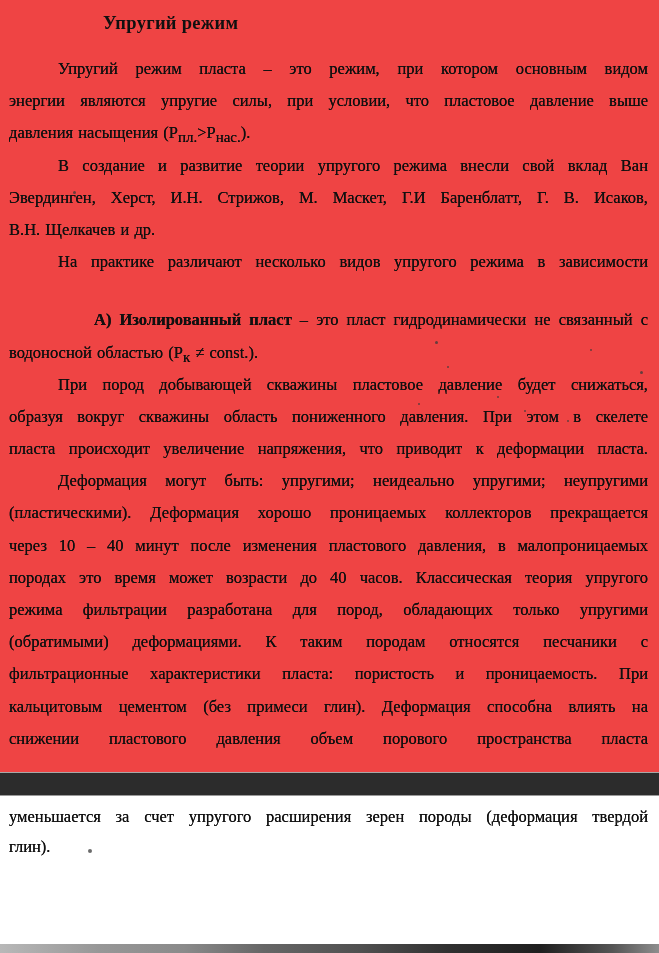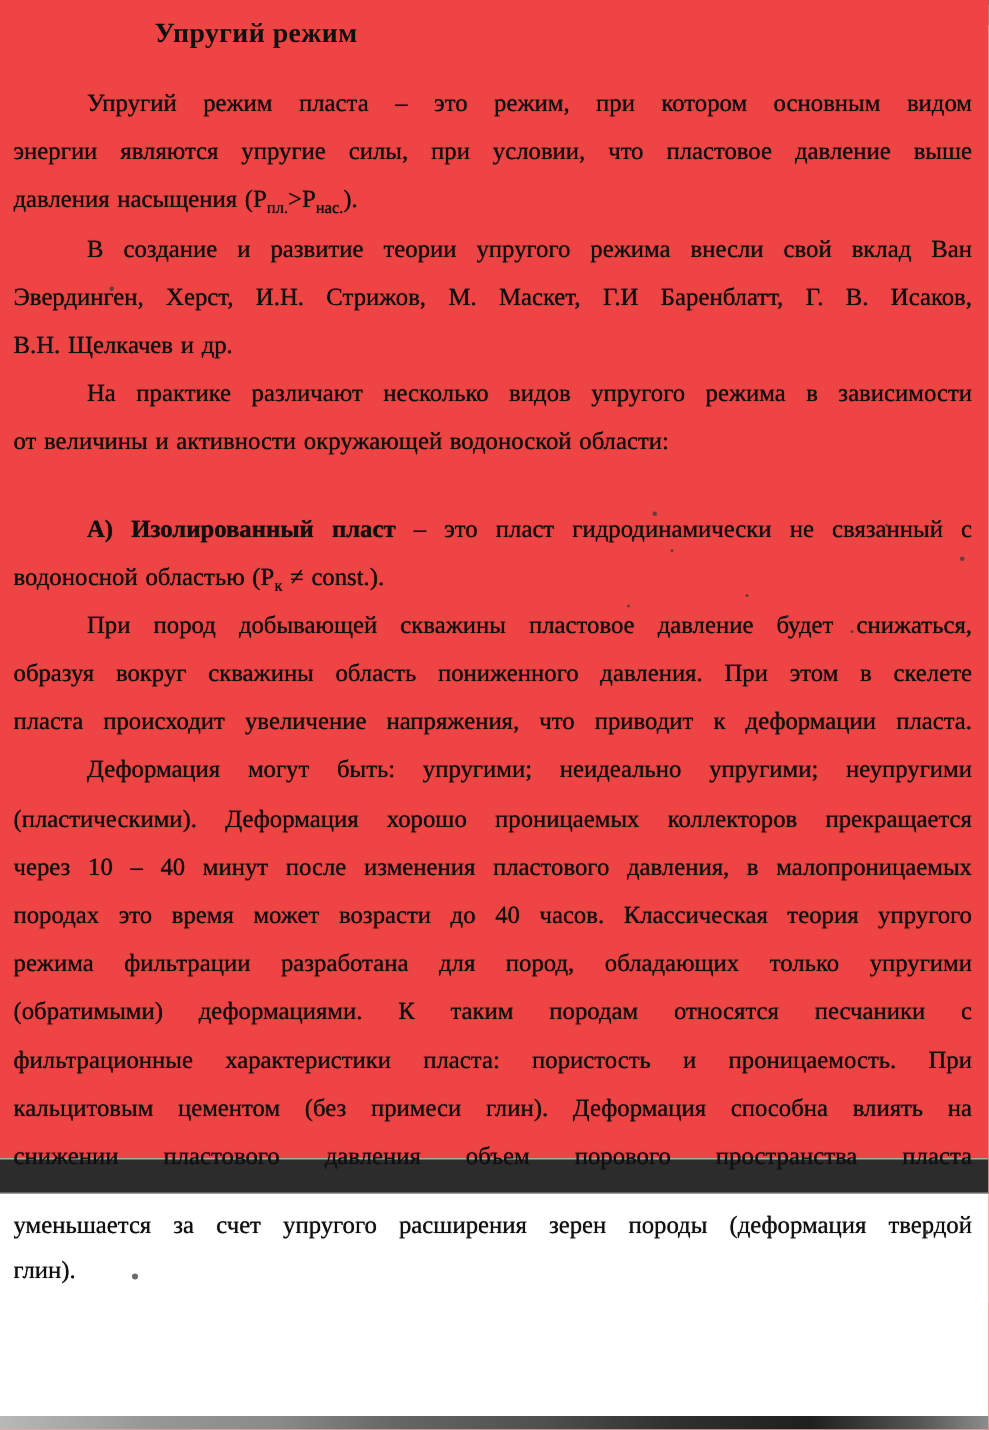--- a/index.html
+++ b/index.html
@@ -18,22 +18,22 @@
   .body-lines{margin:16px 11px 0 9px;font-size:16.5px;}
   .line{
     line-height:32.2px;height:32.2px;overflow:hidden;
     text-align:justify;text-align-last:left;
     text-shadow:0 0 .6px currentColor;
     word-spacing:1px;
   }
   .line.just{text-align-last:justify;}
   .line.indent{text-indent:49px;}
   .line.gap{margin-top:26px;}
-  .b{font-weight:bold;}
-  .sub{font-size:11px;vertical-align:-4px;}
+  .b{font-weight:bold;margin-left:36px;}
+  .sub{font-size:15px;vertical-align:-4px;}
   .page-number{
     margin-top:36px;padding-right:15px;text-align:right;
     font-weight:bold;font-size:15.5px;line-height:20px;
     text-shadow:0 0 .5px currentColor;
   }
   .divider{
     height:24px;background:#2c2c2c;box-sizing:border-box;
     border-top:1px solid #a8a8a8;border-bottom:1px solid #9a9a9a;
   }
   .page2{position:relative;height:67px;padding-top:6px;background:#fff;}
@@ -59,21 +59,20 @@
 <div class="page1">
   <h1 class="doc-title">Упругий режим</h1>
   <div class="body-lines">
       <div class="line indent just"><span>Упругий режим пласта – это режим, при котором основным видом</span></div>
       <div class="line just"><span>энергии являются упругие силы, при условии, что пластовое давление выше</span></div>
       <div class="line"><span>давления насыщения (Р</span><span class="sub">пл.</span><span>&gt;Р</span><span class="sub">нас.</span><span>).</span></div>
       <div class="line indent just"><span>В создание и развитие теории упругого режима внесли свой вклад Ван</span></div>
       <div class="line just"><span>Эвердинген, Херст, И.Н. Стрижов, М. Маскет, Г.И Баренблатт, Г. В. Исаков,</span></div>
       <div class="line"><span>В.Н. Щелкачев и др.</span></div>
       <div class="line indent just"><span>На практике различают несколько видов упругого режима в зависимости</span></div>
-      <div class="line"><span>от величины и активности окружающей водоноской области:</span></div>
       <div class="line indent just gap"><span class="b">А) Изолированный пласт </span><span>– это пласт гидродинамически не связанный с</span></div>
       <div class="line"><span>водоносной областью (Р</span><span class="sub">к</span><span> ≠ const.).</span></div>
       <div class="line indent just"><span>При пород добывающей скважины пластовое давление будет снижаться,</span></div>
       <div class="line just"><span>образуя вокруг скважины область пониженного давления. При этом в скелете</span></div>
       <div class="line just"><span>пласта происходит увеличение напряжения, что приводит к деформации пласта.</span></div>
       <div class="line indent just"><span>Деформация могут быть: упругими; неидеально упругими; неупругими</span></div>
       <div class="line just"><span>(пластическими). Деформация хорошо проницаемых коллекторов прекращается</span></div>
       <div class="line just"><span>через 10 – 40 минут после изменения пластового давления, в малопроницаемых</span></div>
       <div class="line just"><span>породах это время может возрасти до 40 часов. Классическая теория упругого</span></div>
       <div class="line just"><span>режима фильтрации разработана для пород, обладающих только упругими</span></div>

